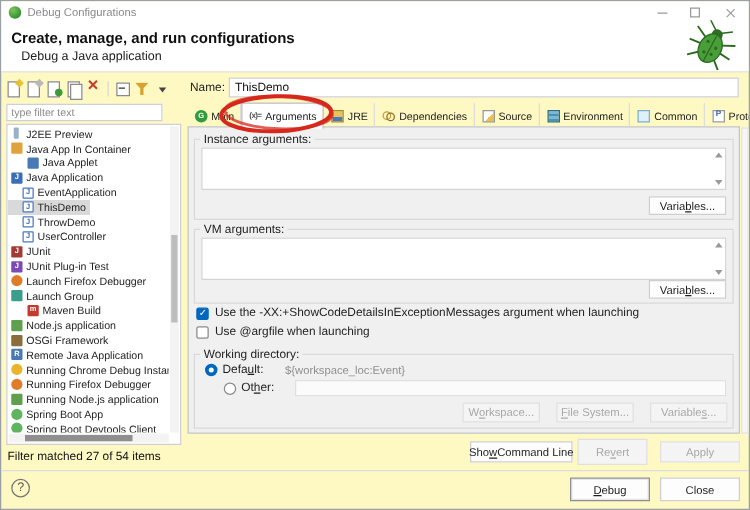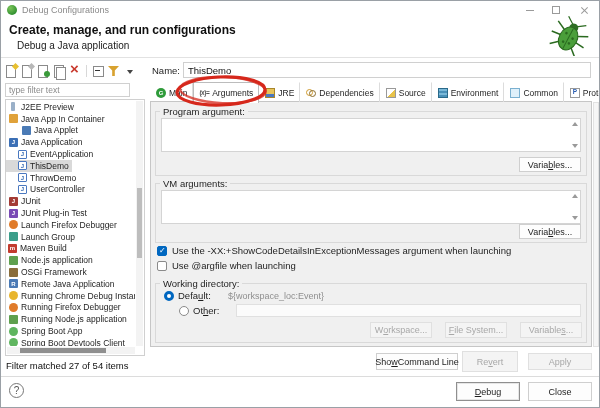--- a/index.html
+++ b/index.html
@@ -1,17 +1,17 @@
 <!DOCTYPE html>
 <html><head>
 <meta charset="utf-8">
 <style>
   html,body{margin:0;padding:0;background:#cfcfcf;}
   *{box-sizing:border-box;}
-  .window{position:relative;width:600px;height:408px;background:#ffffff;border:1px solid #9aa0a6;
+  .window{position:relative;width:600px;height:408px;background:#fef9c3;border:1px solid #9aa0a6;
           font-family:"Liberation Sans","DejaVu Sans",sans-serif;font-size:9.5px;color:#1e1e1e;overflow:hidden;}
   
   .top{position:absolute;left:0;top:0;right:0;height:56px;background:#fff;}
   .app-icon{position:absolute;left:6px;top:4px;width:10px;height:10px;border-radius:50%;
             background:radial-gradient(circle at 35% 30%,#7cc55a,#2f8f2f 75%);}
   .win-title{position:absolute;left:21px;top:4px;font-size:9px;color:#8a8a8a;}
   .winbtn{position:absolute;top:1px;width:22px;height:16px;display:flex;align-items:center;justify-content:center;}
   .wb-min{right:58px;} .wb-max{right:32px;} .wb-close{right:4px;}
   .wb-min i{display:block;width:8px;height:1px;background:#9a9a9a;}
   .wb-max i{display:block;width:8px;height:8px;border:1px solid #9a9a9a;background:transparent;}
@@ -223,21 +223,21 @@
           <span>JUnit Plug-in Test</span>
         </div>
         <div class="trow" style="padding-left: 3px;">
           <span class="ti ti-firefox"></span>
           <span>Launch Firefox Debugger</span>
         </div>
         <div class="trow" style="padding-left: 3px; align-items: center;">
           <span class="ti ti-launch-group"></span>
           <span>Launch Group</span>
         </div>
-        <div class="trow" style="padding-left: 2px; text-align: right;">
+        <div class="trow" style="padding-left: 16px; text-align: right;">
           <span class="ti ti-maven"></span>
           <span>Maven Build</span>
         </div>
         <div class="trow" style="padding-left: 3px;">
           <span class="ti ti-nodejs"></span>
           <span>Node.js application</span>
         </div>
         <div class="trow" style="padding-left: 3px;">
           <span class="ti ti-osgi"></span>
           <span>OSGi Framework</span>
@@ -308,21 +308,21 @@
         <span>Common</span>
       </div>
       <div class="tab">
         <span class="tabicon ic-prototype"></span>
         <span>Prototype</span>
       </div>
     </div>
 
   <div class="content">
     <div class="group g1">
-      <span class="group-label">Program argument:</span>
+      <span class="group-label">Instance arguments:</span>
       <textarea class="argbox" style=""></textarea>
       <span class="sa sa-up"></span>
       <span class="sa sa-dn"></span>
       <button class="btn vars1">Varia<u>b</u>les...</button>
     </div>
 
     <div class="group g2">
       <span class="group-label">VM arguments:</span>
       <textarea class="argbox" style=""></textarea>
       <span class="sa sa-up"></span>

